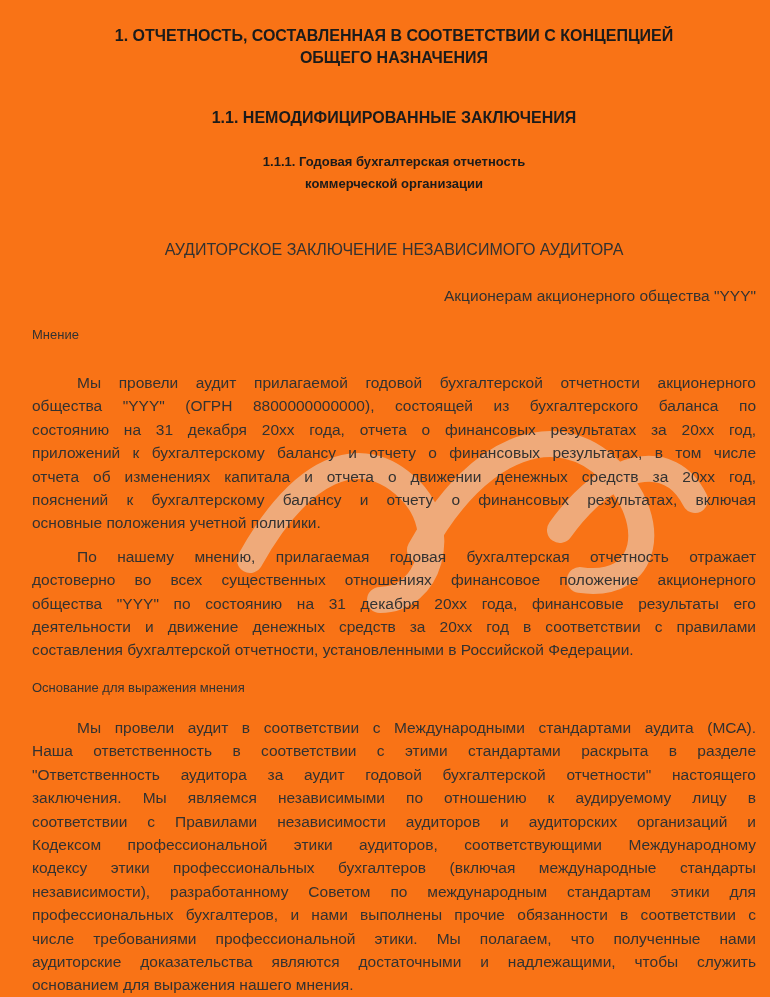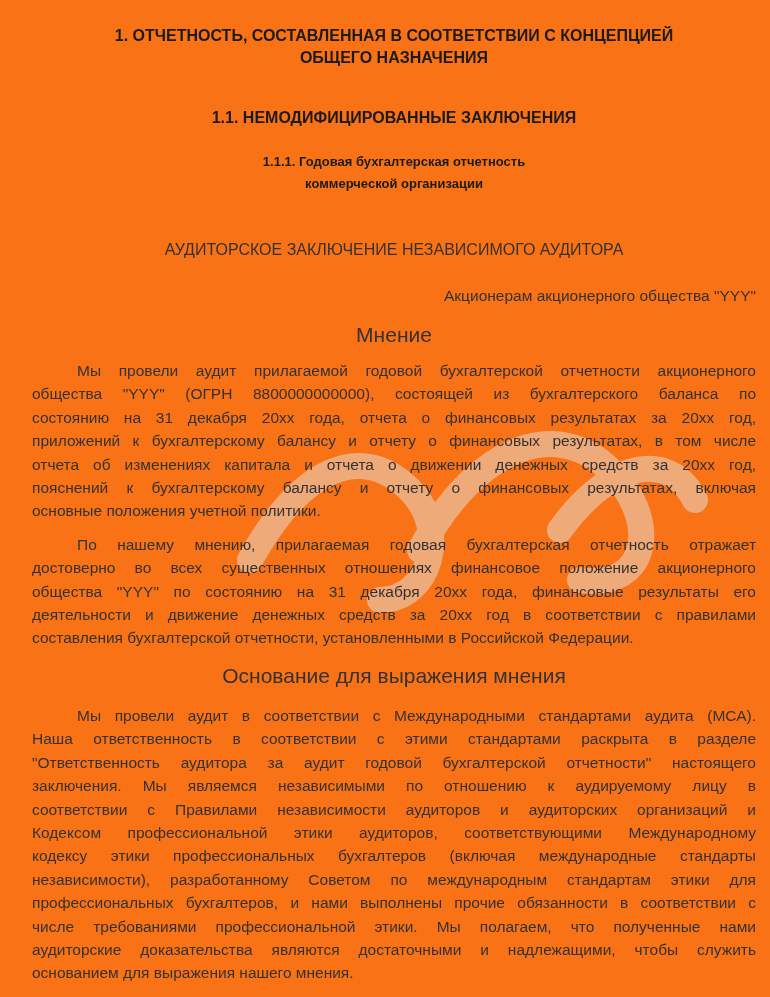--- a/index.html
+++ b/index.html
@@ -37,27 +37,27 @@
     margin-top:44px;
     font-size:16px;line-height:22px;
     text-align:center;color:#333231;
   }
   .addressee{
     margin-top:24px;
     font-size:15.5px;line-height:22px;
     text-align:right;color:#333231;
   }
   .center-heading{
-    font-size:21px;line-height:22px;
-    text-align:center;color:#333231;
+    font-size:13px;line-height:22px;
+    text-align:left;color:#333231;
   }
   .heading-opinion{margin-top:17px;}
   .heading-basis{margin-top:15px;}
   .para{margin-top:0;}
-  .para-1{margin-top:13px;}
+  .para-1{margin-top:25px;}
   .para-2{margin-top:10px;}
   .para-3{margin-top:17px;}
   .para .line{
     font-size:15.5px;line-height:23.4px;
     text-align:justify;text-align-last:justify;
     white-space:nowrap;
     color:#333231;
   }
   .para .line.first{padding-left:45px;}
   .para .line.last{text-align-last:left;}

